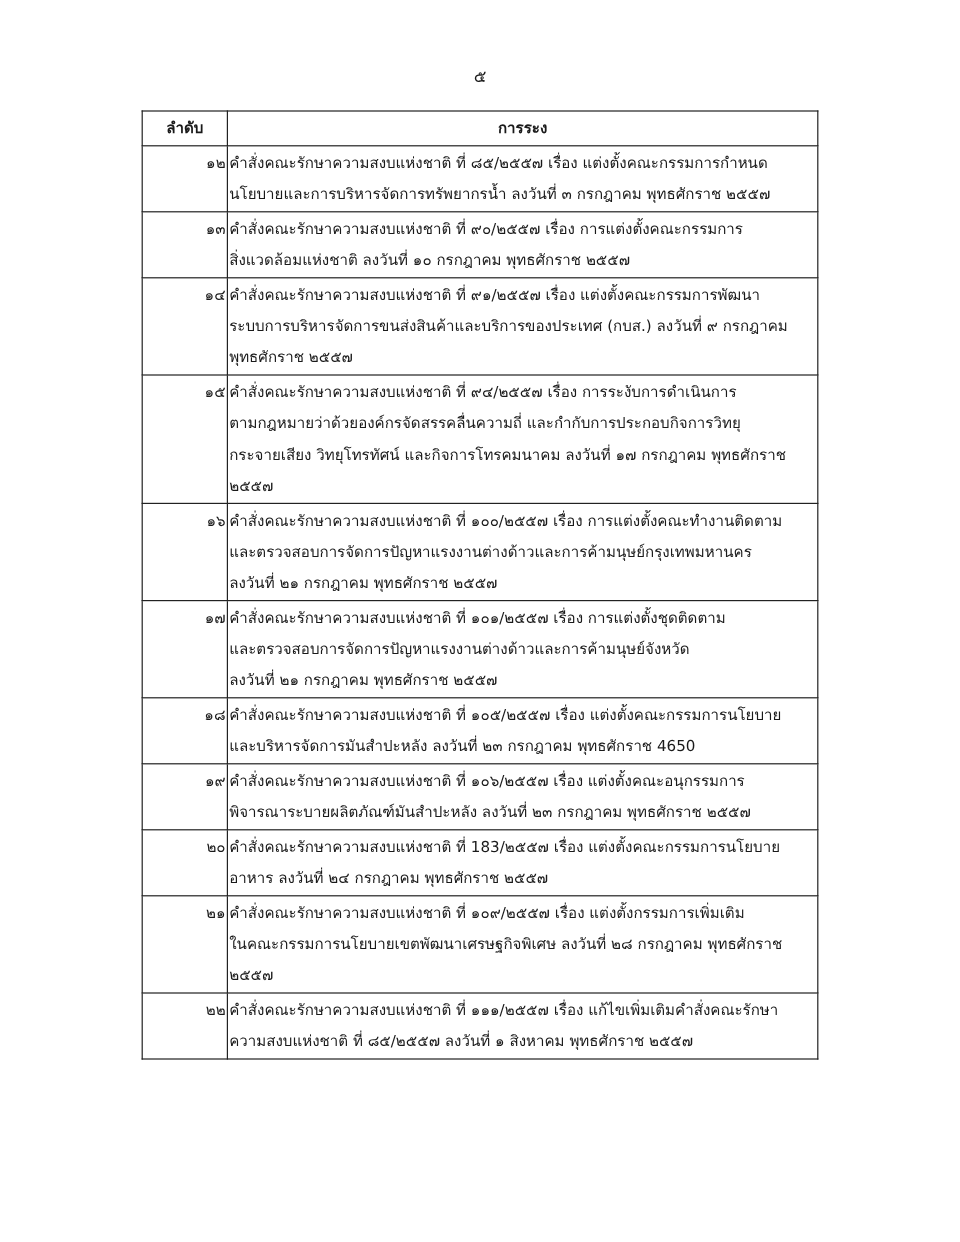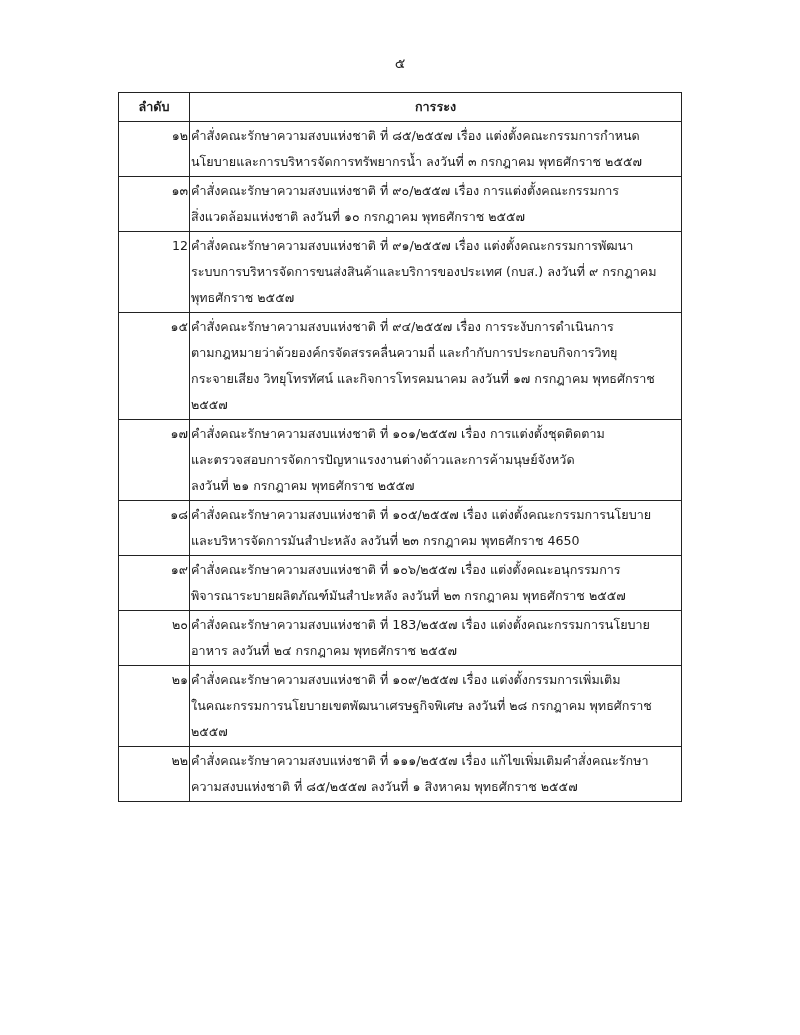--- a/index.html
+++ b/index.html
@@ -51,34 +51,42 @@
       </td>
     </tr>
     <tr>
       <td class="no-cell">๑๓</td>
       <td class="text-cell">
         <span class="line">คำสั่งคณะรักษาความสงบแห่งชาติ ที่ ๙๐/๒๕๕๗ เรื่อง การแต่งตั้งคณะกรรมการ</span>
         <span class="line">สิ่งแวดล้อมแห่งชาติ ลงวันที่ ๑๐ กรกฎาคม พุทธศักราช ๒๕๕๗</span>
       </td>
     </tr>
     <tr>
-      <td class="no-cell">12</td>
+      <td class="no-cell">๑๔</td>
       <td class="text-cell">
         <span class="line">คำสั่งคณะรักษาความสงบแห่งชาติ ที่ ๙๑/๒๕๕๗ เรื่อง แต่งตั้งคณะกรรมการพัฒนา</span>
         <span class="line">ระบบการบริหารจัดการขนส่งสินค้าและบริการของประเทศ (กบส.) ลงวันที่ ๙ กรกฎาคม</span>
         <span class="line">พุทธศักราช ๒๕๕๗</span>
       </td>
     </tr>
     <tr>
       <td class="no-cell">๑๕</td>
       <td class="text-cell">
         <span class="line">คำสั่งคณะรักษาความสงบแห่งชาติ ที่ ๙๔/๒๕๕๗ เรื่อง การระงับการดำเนินการ</span>
         <span class="line">ตามกฎหมายว่าด้วยองค์กรจัดสรรคลื่นความถี่ และกำกับการประกอบกิจการวิทยุ</span>
         <span class="line">กระจายเสียง วิทยุโทรทัศน์ และกิจการโทรคมนาคม ลงวันที่ ๑๗ กรกฎาคม พุทธศักราช</span>
         <span class="line">๒๕๕๗</span>
+      </td>
+    </tr>
+    <tr>
+      <td class="no-cell">๑๖</td>
+      <td class="text-cell">
+        <span class="line">คำสั่งคณะรักษาความสงบแห่งชาติ ที่ ๑๐๐/๒๕๕๗ เรื่อง การแต่งตั้งคณะทำงานติดตาม</span>
+        <span class="line">และตรวจสอบการจัดการปัญหาแรงงานต่างด้าวและการค้ามนุษย์กรุงเทพมหานคร</span>
+        <span class="line">ลงวันที่ ๒๑ กรกฎาคม พุทธศักราช ๒๕๕๗</span>
       </td>
     </tr>
     <tr>
       <td class="no-cell">๑๗</td>
       <td class="text-cell">
         <span class="line">คำสั่งคณะรักษาความสงบแห่งชาติ ที่ ๑๐๑/๒๕๕๗ เรื่อง การแต่งตั้งชุดติดตาม</span>
         <span class="line">และตรวจสอบการจัดการปัญหาแรงงานต่างด้าวและการค้ามนุษย์จังหวัด</span>
         <span class="line">ลงวันที่ ๒๑ กรกฎาคม พุทธศักราช ๒๕๕๗</span>
       </td>
     </tr>

